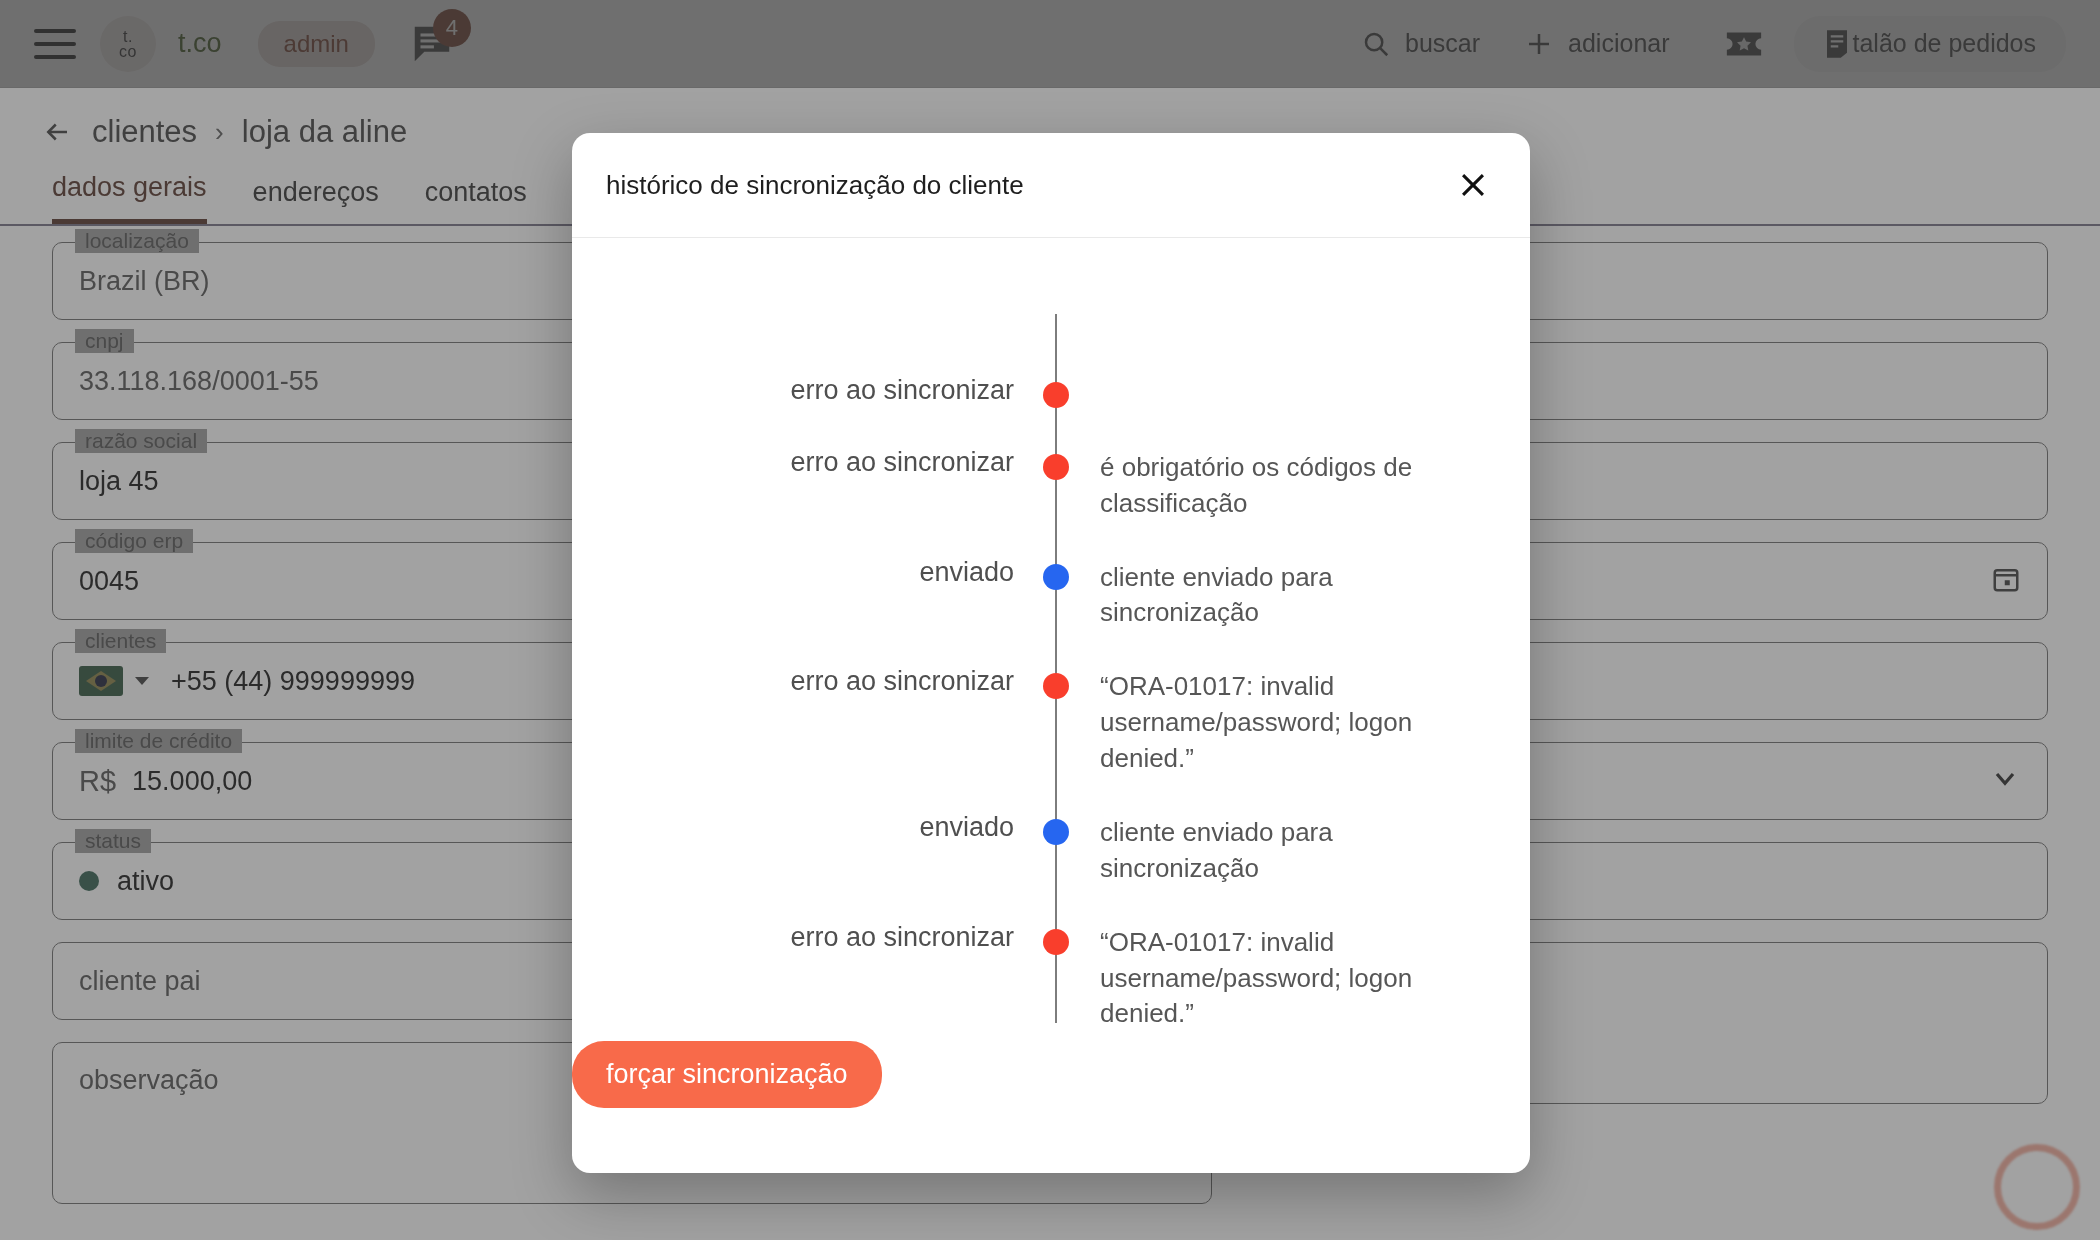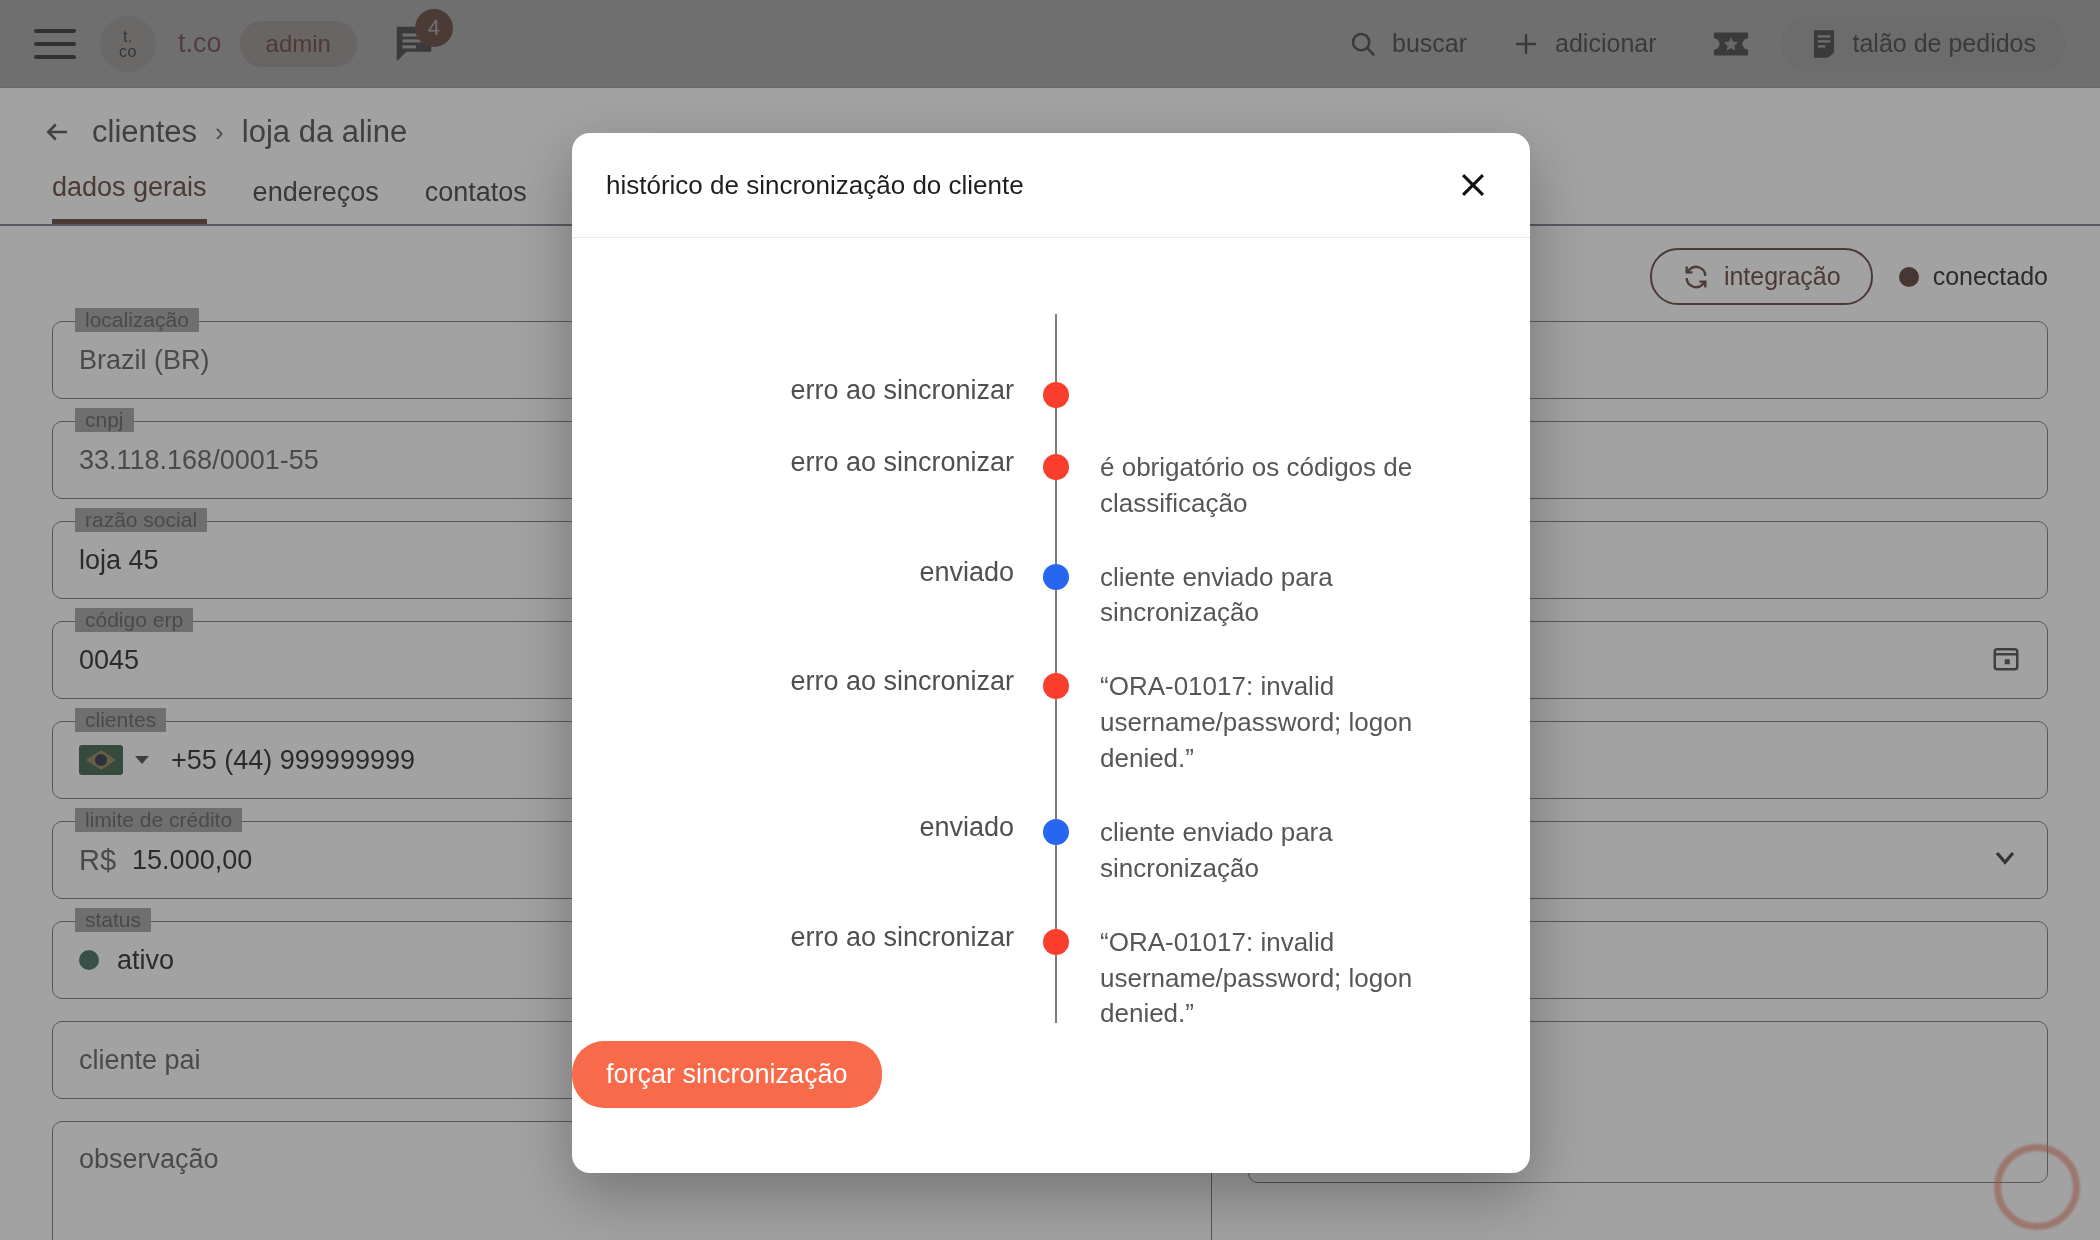--- a/index.html
+++ b/index.html
@@ -34,41 +34,41 @@
     justify-content: space-between; margin-right: 24px; cursor: pointer; }
   .hamburger span { display: block; height: 4px; background: #3f3f3f; border-radius: 2px; }
 
   .brand-badge {
     width: 56px; height: 56px; border-radius: 50%;
     background: #f5eae6; color: #4a4a4a;
     display: flex; flex-direction: column; align-items: center; justify-content: center;
     font-size: 17px; line-height: 16px; letter-spacing: .5px;
     margin-right: 22px;
   }
-  .brand-name { font-size: 27px; color: #ec4899; margin-right: 18px; }
+  .brand-name { font-size: 27px; color: #4d7c0f; margin-right: 36px; }
   .admin-pill {
     background: #f3ddd4; color: #c8502b;
     border-radius: 22px; padding: 9px 26px; font-size: 24px;
     margin-right: 34px;
   }
   .chat-wrap { position: relative; width: 46px; height: 46px; cursor: pointer; }
   .chat-badge {
     position: absolute; top: -12px; right: -16px;
     background: #c4502c; color: #fff;
     width: 38px; height: 38px; border-radius: 50%;
     display: flex; align-items: center; justify-content: center;
     font-size: 22px;
   }
   .spacer { flex: 1; }
   .top-action {
     display: flex; align-items: center; gap: 14px;
     font-size: 25px; color: #5b5b5b; margin-left: 44px; cursor: pointer;
   }
   .pill-action {
-    display: flex; align-items: center; gap: 16px;
+    display: flex; align-items: center; gap: 3px;
     font-size: 25px; color: #5b5b5b;
     background: #f4f4f4; border-radius: 26px;
     padding: 13px 30px; margin-left: 30px; cursor: pointer;
   }
 
   
   .crumbs {
     display: flex; align-items: center; gap: 18px;
     padding: 26px 40px 8px 40px;
     font-size: 31px; color: #6d6d6d;
@@ -299,37 +299,20 @@
         <span>loja da aline</span>
       </div>
 
       <div class="tabs">
         <div class="tab active">dados gerais</div>
         <div class="tab">endereços</div>
         <div class="tab">contatos</div>
         <div class="tab">time da</div>
       </div>
 
-      <div class="integration-row">
-        <div class="integration-btn">
-          <span class="icon">
-            <svg width="28" height="28" viewBox="0 0 24 24" fill="none" stroke="#c4502c" stroke-width="2">
-              <path d="M20 11a8 8 0 0 0-13.7-5.3L4 8"></path>
-                <polyline points="4,3 4,8 9,8"></polyline>
-              <path d="M4 13a8 8 0 0 0 13.7 5.3L20 16"></path>
-                <polyline points="20,21 20,16 15,16"></polyline>
-            </svg>
-          </span>
-          <span>integração</span>
-        </div>
-        <div class="conn-status">
-          <span class="dot" style="background:#b2452a;"></span>
-          <span>conectado</span>
-        </div>
-      </div>
 
       <div class="form-area">
         <div class="col col-left">
 
           <div class="field">
             <span class="legend">localização</span>
             <span class="value ph">Brazil (BR)</span>
           </div>
 
           <div class="field">

